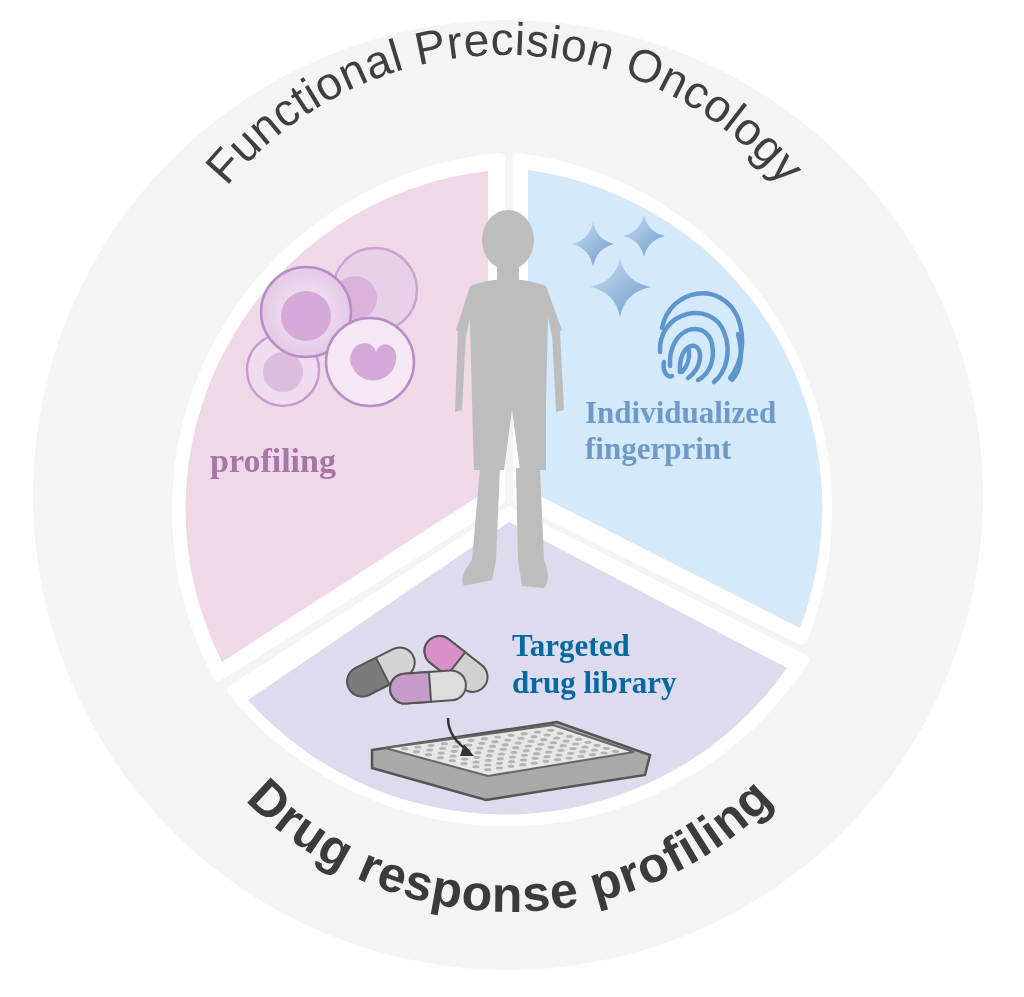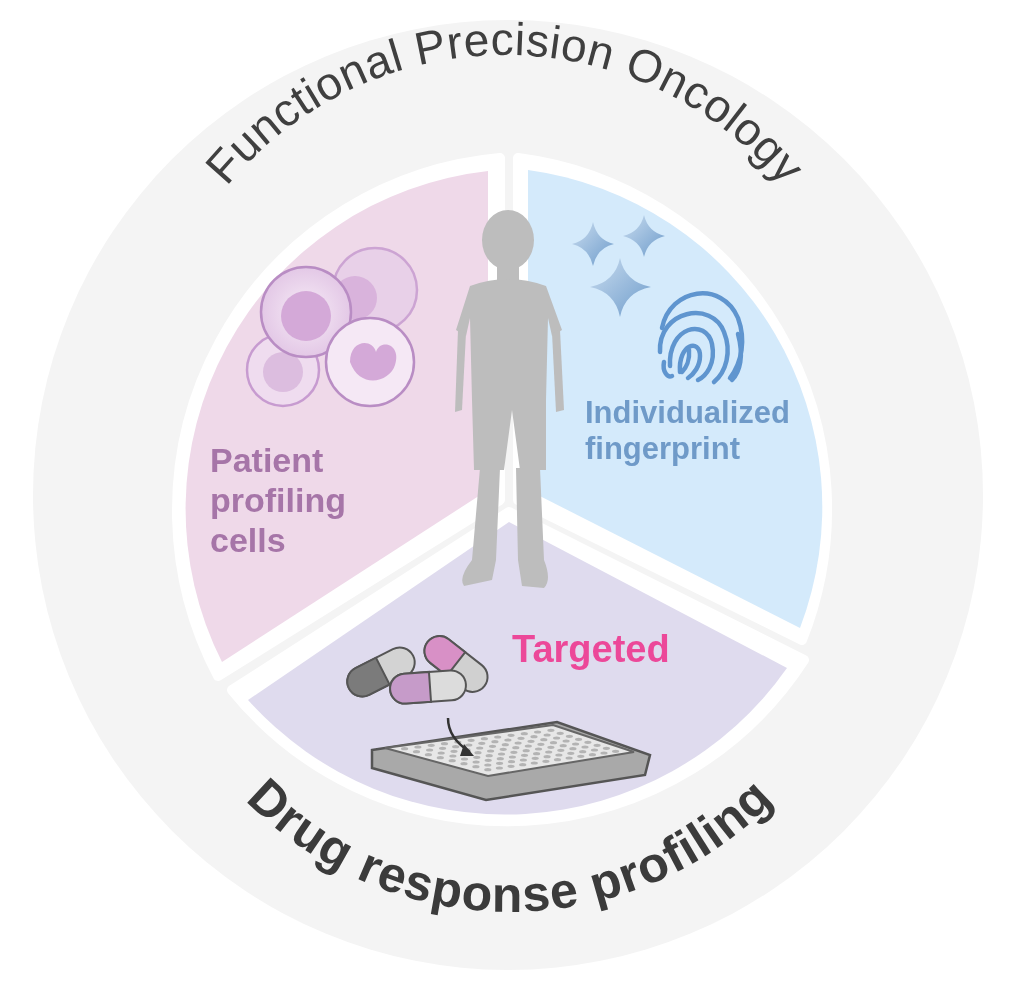--- a/index.html
+++ b/index.html
@@ -1,24 +1,24 @@
 <!DOCTYPE html>
 <html><head>
 <meta charset="utf-8">
 <style>
   html,body{margin:0;padding:0;background:#ffffff;}
   body{width:1024px;height:997px;overflow:hidden;position:relative;font-family:"Liberation Sans", sans-serif;}
   svg{position:absolute;left:0;top:0;}
   .ring-title{font-family:"Liberation Sans", sans-serif;font-size:46px;fill:#3f3f3f;letter-spacing:0.5px;}
   .ring-bottom{font-family:"Liberation Sans", sans-serif;font-size:50px;font-weight:bold;fill:#3b3b3b;letter-spacing:1px;}
   .lbl{position:absolute;font-family:"Liberation Sans", sans-serif;font-weight:bold;line-height:1.17;}
-  .lbl div{white-space:nowrap;}
+  .lbl div{white-space:nowrap;font-family:Liberation Serif, serif;}
   #lbl-patient{left:210px;top:441px;font-size:34px;color:#a675a8;}
   #lbl-finger{left:585px;top:395px;font-size:31px;color:#6f9ac8;}
-  #lbl-drug{left:512px;top:627px;font-size:38px;color:#ec4899;line-height:1.2;}
+  #lbl-drug{left:512px;top:627px;font-size:31px;color:#0369a1;line-height:1.2;}
 </style>
 </head>
 <body>
 
 <svg width="1024" height="997" viewBox="0 0 1024 997">
   <defs>
     <path id="arc-top" d="M 195 232 A 360 360 0 0 1 815 232" fill="none"></path>
     <path id="arc-bottom" d="M 245 800 A 370 370 0 0 0 775 800" fill="none"></path>
     <linearGradient id="sparkGrad" x1="0" y1="0" x2="1" y2="1">
       <stop offset="0" stop-color="#c9dcef"></stop>
@@ -201,23 +201,22 @@
         <ellipse cx="592.4" cy="754.7" rx="3.6" ry="1.6"></ellipse>
         <ellipse cx="604.0" cy="753.0" rx="3.6" ry="1.6"></ellipse>
         <ellipse cx="615.6" cy="751.3" rx="3.6" ry="1.6"></ellipse>
       </g>
   </g>
   <path d="M 448 718 Q 448 738 470 752" fill="none" stroke="#333" stroke-width="2.5"></path>
   <path d="M 464 744 L 474 756 L 460 756 Z" fill="#333"></path>
 </svg>
 
 <div class="lbl" id="lbl-patient">
-  <div>Patient</div>
   <div>profiling</div>
-  <div>cells</div>
 </div>
 <div class="lbl" id="lbl-finger">
   <div>Individualized</div>
   <div>fingerprint</div>
 </div>
 <div class="lbl" id="lbl-drug">
   <div>Targeted</div>
+  <div>drug library</div>
 </div>
 
 </body></html>

